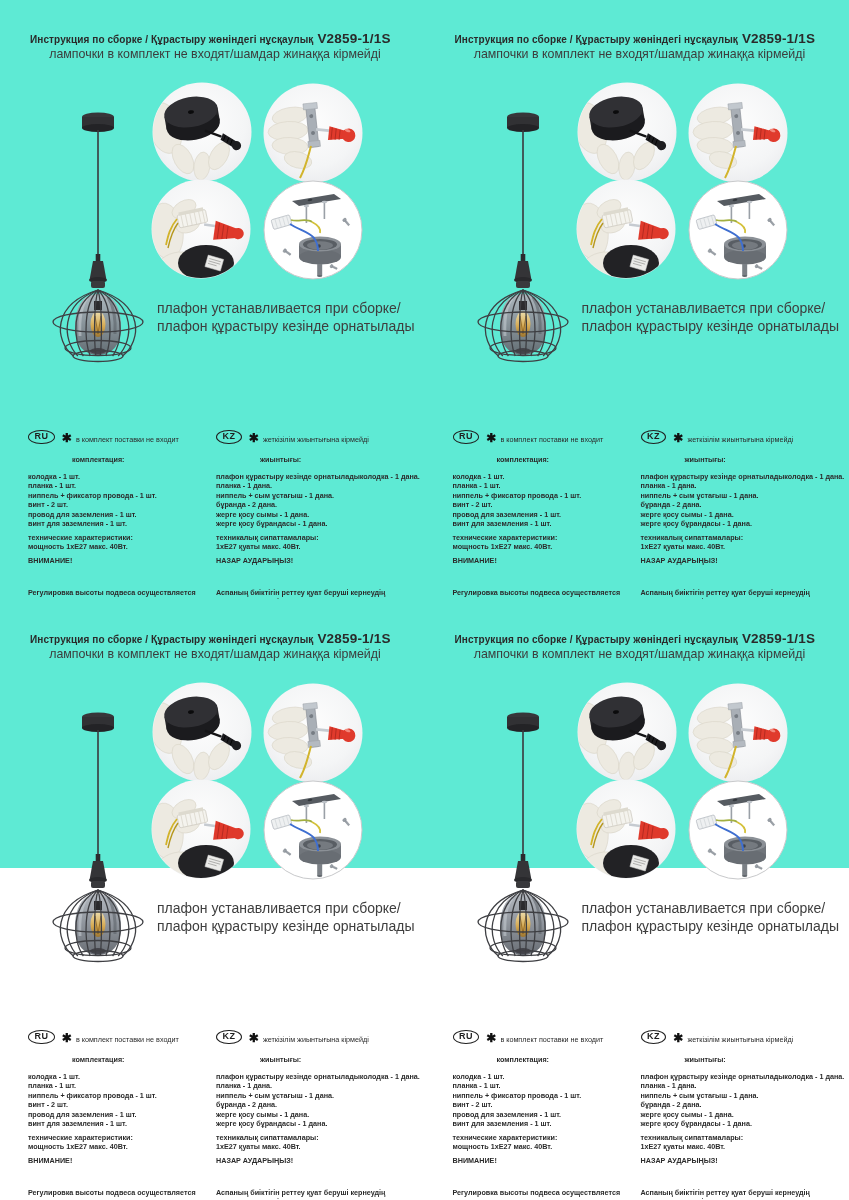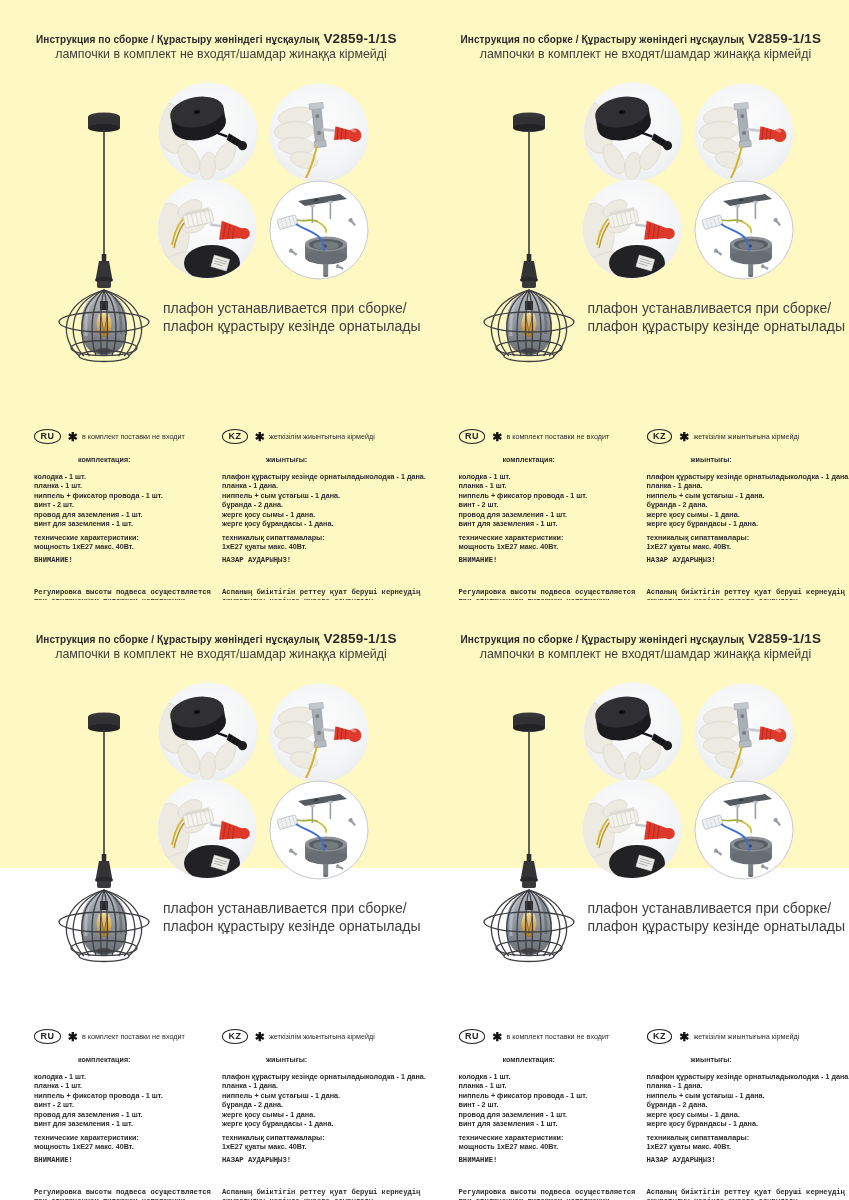--- a/index.html
+++ b/index.html
@@ -8,22 +8,21 @@
     width:849px; height:1200px;
     font-family:"Liberation Sans", sans-serif;
     color:#2d2d2d;
     overflow:hidden;
   }
   .sheet {
     display:grid;
     grid-template-columns:424.5px 424.5px;
     grid-template-rows:600px 600px;
     width:849px; height:868px;
-    background:#fef9c3;
-    padding-left:6px;
+    background:#5eead4;
   }
   .quad { position:relative; width:424.5px; height:600px; overflow:hidden; }
 
   
   .q-header { position:absolute; left:30px; top:31px; width:370px; }
   .h-line1 { font-size:10px; font-weight:bold; color:#2a2a2a; letter-spacing:.1px; }
   .h-line1 .model { font-size:13.5px; font-weight:bold; margin-left:4px; letter-spacing:.2px; }
   .h-line2 { font-size:12.4px; color:#3c3c3c; margin-top:1px;text-align:center; }
 
   
@@ -37,32 +36,32 @@
   .caption {
     position:absolute; left:157px; top:299px; width:230px;
     font-size:14px; line-height:1.31; color:#3e3e3e;
     white-space:pre;
   }
 
   
   .col { position:absolute; top:429px; font-size:7.2px; font-weight:bold; color:#2b2b2b; }
   .ru-col { left:28px; width:176px; }
   .kz-col { left:216px; width:216px; }
-  .badge-row { display:flex; align-items:center; height:15px; }
+  .badge-row { display:flex; align-items:flex-end; height:15px; }
   .oval {
     display:inline-block; border:1.2px solid #1f1f1f; border-radius:50%;
     font-size:9px; font-weight:bold; line-height:1; padding:1.5px 5.5px 2px;
     letter-spacing:.4px; color:#1f1f1f;
   }
   .ast { font-size:12px; font-weight:bold; margin:0 4px 0 7px; color:#111; line-height:1; }
   .note { font-size:7.2px; font-weight:normal; }
   .list-title { margin-top:11px;margin-left:44px; }
   .list { margin-top:8px; white-space:pre; line-height:1.31; }
   .tech { margin-top:4px; line-height:1.31; }
-  .warn { margin-top:5px; line-height:1.31;font-family:Liberation Mono, monospace; }
+  .warn { margin-top:5px; line-height:1.31; }
   .warn .pre { white-space:pre;margin-top:22px; }
 </style>
 </head>
 <body>
 
 <svg width="0" height="0" style="position:absolute" aria-hidden="true">
   <defs>
     <radialGradient id="photoBg" cx="50%" cy="40%" r="68%">
       <stop offset="0%" stop-color="#fdfdfd"></stop>
       <stop offset="65%" stop-color="#f4f5f6"></stop>

